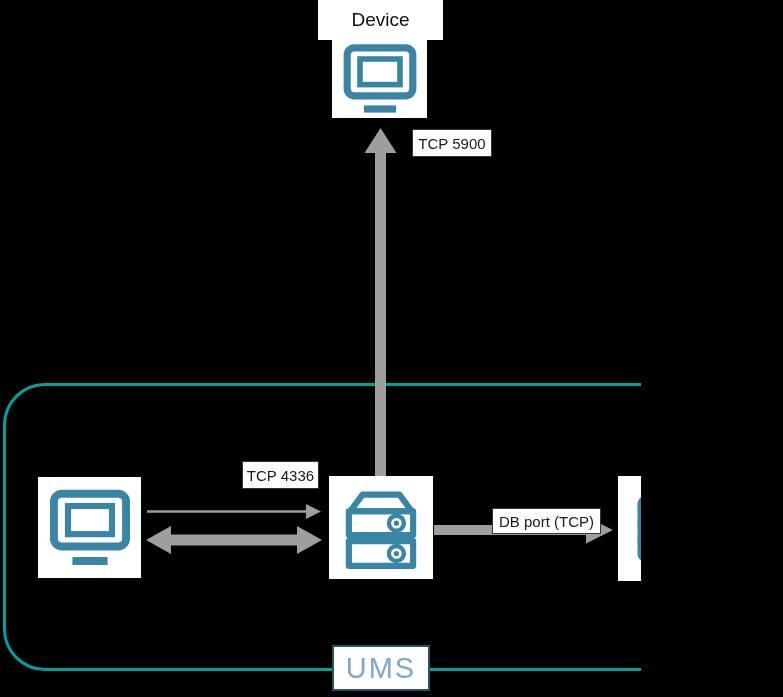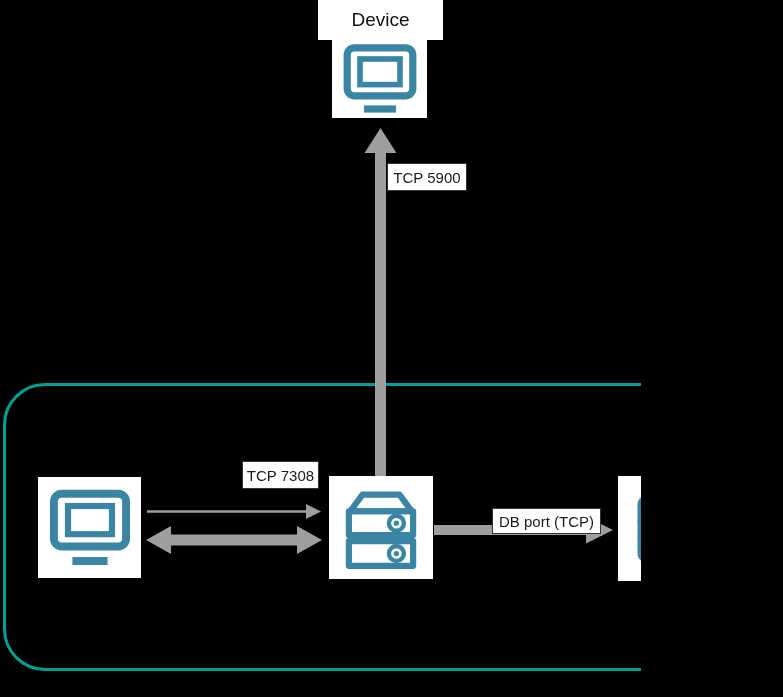--- a/index.html
+++ b/index.html
@@ -23,21 +23,21 @@
   .device-label {
     position:absolute; left:318px; top:0; width:125px; height:40px;
     background:#ffffff; color:#111111; font-size:19px; z-index:4;
     display:flex; align-items:center; justify-content:center;
   }
   .port-label {
     position:absolute; background:#ffffff; border:1px solid #333333;
     color:#1a1a1a; font-size:15px; z-index:4; box-sizing:border-box;
     display:flex; align-items:center; justify-content:center; white-space:nowrap;
   }
-  .tcp5900 { left:387px; top:129px; width:80px;  height:28px;margin-top:34px; }
+  .tcp5900 { left:412px; top:129px; width:80px;  height:28px; }
   .tcp8443 { left:242px; top:461px; width:77px;  height:28px; }
   .dbport  { left:492px; top:508px; width:109px; height:26px; }
   .ums-label {
     position:absolute; left:332px; top:645px; width:98px; height:46px;
     background:#ffffff; border:2px solid #2d4f66; box-sizing:border-box;
     color:#7fa8c8; font-size:29px; letter-spacing:2px; z-index:5;
     display:flex; align-items:center; justify-content:center;
   }
   .icon-svg { display:block; }
 </style>
@@ -79,21 +79,21 @@
 
   <div class="iconbox console-iconbox">
     <svg class="icon-svg" width="88" height="80" viewBox="0 0 100 90">
       <rect x="9" y="6" width="82" height="60" rx="9" fill="none" stroke="#3a85a4" stroke-width="9"></rect>
       <rect x="25" y="20" width="50" height="32" fill="none" stroke="#3a85a4" stroke-width="7"></rect>
       <rect x="30" y="78" width="40" height="9" fill="#3a85a4"></rect>
     </svg>
   </div>
 
   <div class="port-label tcp8443">
-    <span>TCP 7308</span>
+    <span>TCP 4336</span>
   </div>
 
   <div class="iconbox server-iconbox">
     <svg class="icon-svg" width="88" height="88" viewBox="0 0 100 100">
       <path d="M15,31 L29,12 L71,12 L85,31 Z" fill="none" stroke="#3a85a4" stroke-width="7" stroke-linejoin="round"></path>
       <rect x="13.5" y="31" width="73" height="27" fill="none" stroke="#3a85a4" stroke-width="7" stroke-linejoin="round"></rect>
       <rect x="13.5" y="65" width="73" height="28" fill="none" stroke="#3a85a4" stroke-width="7" stroke-linejoin="round"></rect>
       <circle cx="67.5" cy="44.5" r="8.5" fill="none" stroke="#3a85a4" stroke-width="5"></circle>
       <circle cx="67.5" cy="44.5" r="3" fill="#3a85a4"></circle>
       <circle cx="67.5" cy="79" r="8.5" fill="none" stroke="#3a85a4" stroke-width="5"></circle>
@@ -108,14 +108,17 @@
   <div class="iconbox database-iconbox">
     <svg class="icon-svg" width="92" height="92" viewBox="0 0 100 100">
       <ellipse cx="50" cy="23" rx="34" ry="12.5" fill="none" stroke="#3a85a4" stroke-width="7"></ellipse>
       <path d="M16,23 V77 M84,23 V77" fill="none" stroke="#3a85a4" stroke-width="7"></path>
       <path d="M16,41 A34,12.5 0 0 0 84,41" fill="none" stroke="#3a85a4" stroke-width="7"></path>
       <path d="M16,59 A34,12.5 0 0 0 84,59" fill="none" stroke="#3a85a4" stroke-width="7"></path>
       <path d="M16,77 A34,12.5 0 0 0 84,77" fill="none" stroke="#3a85a4" stroke-width="7"></path>
     </svg>
   </div>
 
+  <div class="ums-label">
+    <span>UMS</span>
+  </div>
 
 </div>
 
 </body></html>

